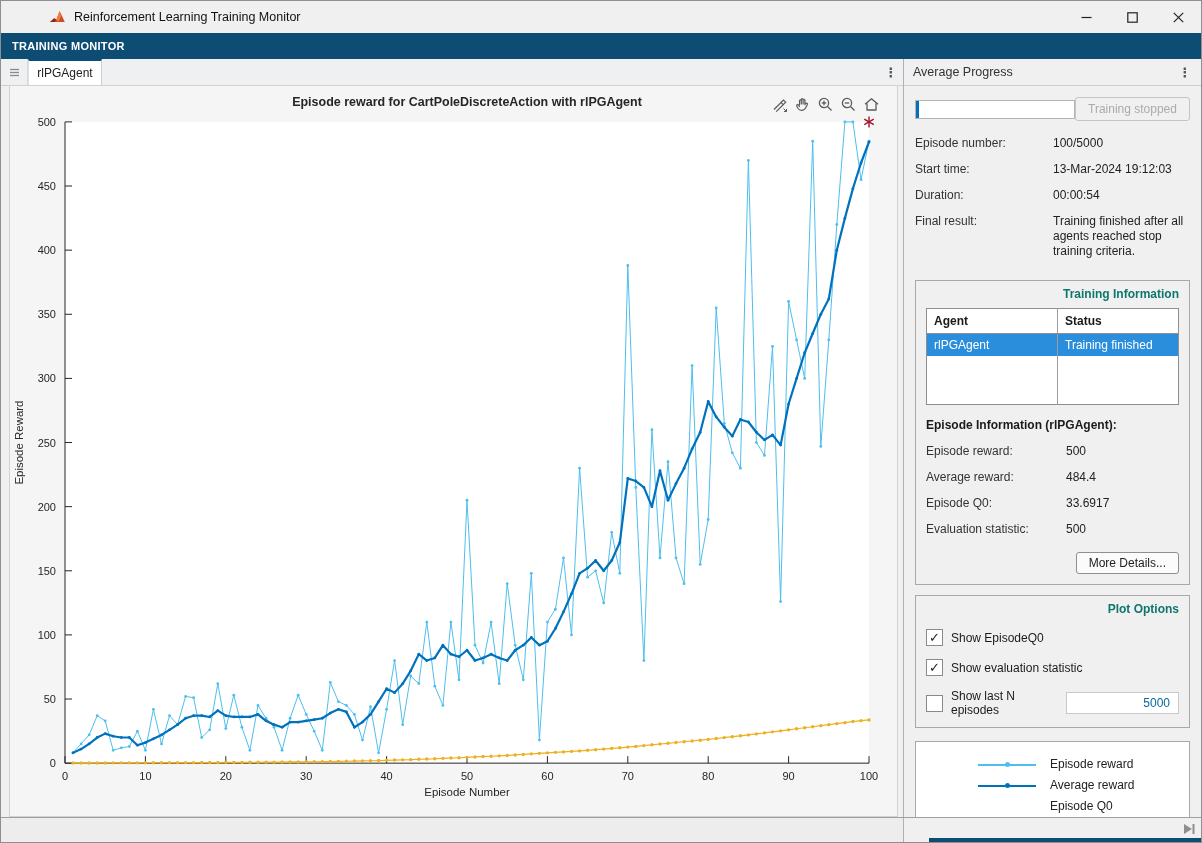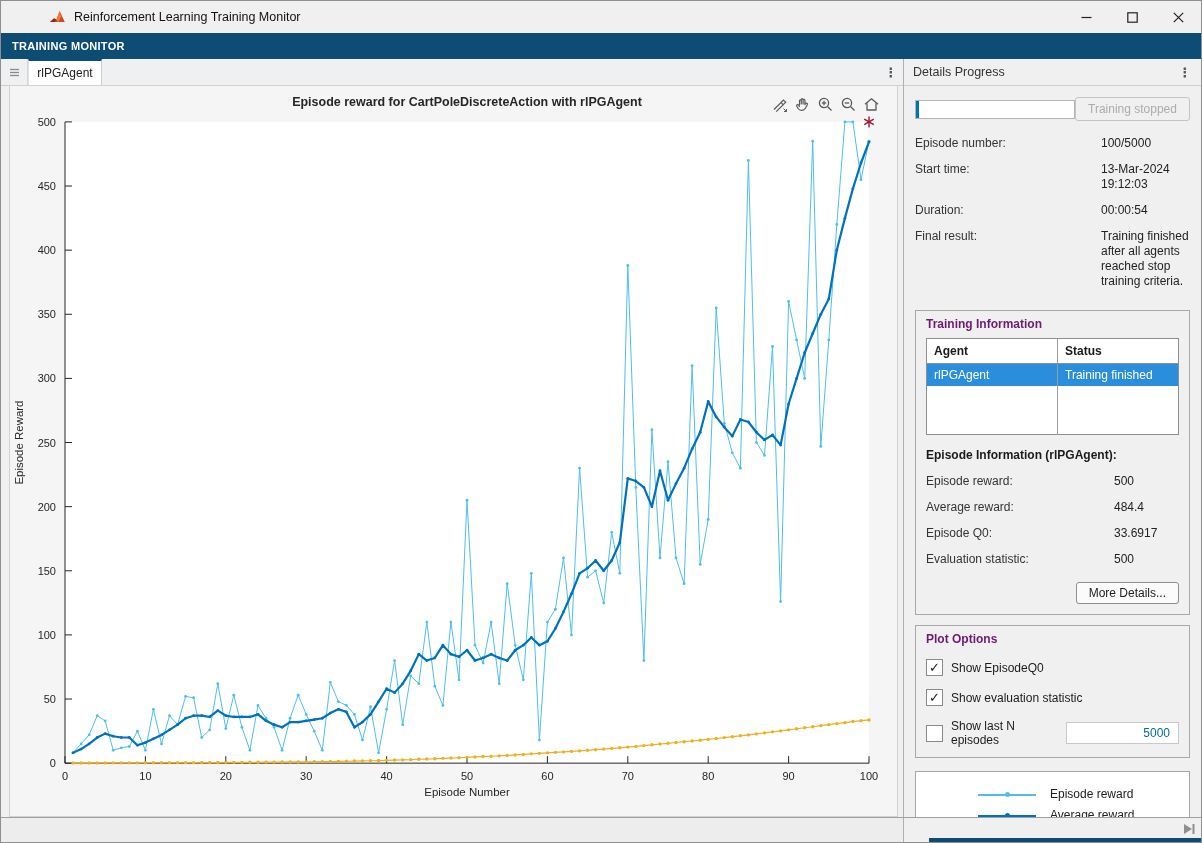--- a/index.html
+++ b/index.html
@@ -40,23 +40,23 @@
     align-items:center;padding:0 4px 0 9px;font-size:12.5px;color:#333;}
   .panel-body{flex:1;padding:11px 11px 0 11px;overflow:hidden;font-size:12px;}
   .progress-row{display:flex;align-items:center;}
   .progress{width:158px;height:17px;background:#fff;border:1px solid #b5b5b5;position:relative;flex:none;}
   .progress-fill{position:absolute;left:0;top:0;bottom:0;background:#0072BD;}
   .btn{border:1px solid #8f8f8f;border-radius:3px;padding:3px 12px;background:#fbfbfb;
     font-size:12px;color:#222;display:inline-block;}
   .btn.disabled{border-color:#c4c4c4;color:#ababab;background:transparent;padding:4px 12px;}
   .kv{display:grid;grid-template-columns:118px 1fr;column-gap:20px;margin-top:15px;color:#333;}
   .kv > div{padding-bottom:11px;line-height:15px;}
-  .kv .v{color:#222;margin-left:48px;}
+  .kv .v{color:#222;}
   .group-box{border:1px solid #a8a8a8;margin-top:10px;padding:6px 10px 10px 10px;background:#f0f0f0;}
-  .group-title{font-weight:bold;font-size:12px;color:#701a75;}
+  .group-title{font-weight:bold;font-size:12px;color:#0f766e;text-align:right;}
   .ti-table{width:100%;border-collapse:collapse;background:#fff;border:1px solid #8f8f8f;margin-top:7px;}
   .ti-table th{font-weight:bold;text-align:left;padding:5px 7px;border-bottom:1px solid #8f8f8f;font-size:12px;}
   .ti-table th:first-child, .ti-table td:first-child{border-right:1px solid #9c9c9c;width:52%;}
   .ti-table td{padding:4px 7px;font-size:12px;}
   .row-selected td{background:#2a8edd;color:#fff;}
   .ti-spacer td{height:40px;}
   .ep-title{font-weight:bold;margin-top:13px;}
   .btn-row{display:flex;justify-content:flex-end;margin-top:4px;}
   .cb-row{display:flex;align-items:center;gap:8px;margin-top:13px;}
   .checkbox{width:15px;height:15px;flex:none;border:1px solid #8a8a8a;background:#fff;
@@ -523,21 +523,21 @@
             <line x1="854.215" y1="33.25" x2="863.785" y2="38.75" stroke="#A2142F" stroke-width="1.4"></line>
             <text x="457" y="20" font-size="12.5" font-weight="bold" fill="#262626" text-anchor="middle">Episode reward for CartPoleDiscreteAction with rlPGAgent</text>
             <text x="457" y="712" font-size="11.5" fill="#262626" text-anchor="middle">Episode Number</text>
             <text transform="translate(13 357.5) rotate(-90)" font-size="11.5" fill="#262626" text-anchor="middle">Episode Reward</text>
           </svg>
       </div>
     </div>
 
     <div class="side-panel">
       <div class="panel-header">
-        <span>Details Progress</span>
+        <span>Average Progress</span>
         <div class="ellipsis-v">⋮</div>
       </div>
       <div class="panel-body">
 
         <div class="progress-row">
           <div class="progress">
             <div class="progress-fill" id="progress-fill" style="width: 2%;"></div>
           </div>
           <span class="btn disabled">Training stopped</span>
         </div>

